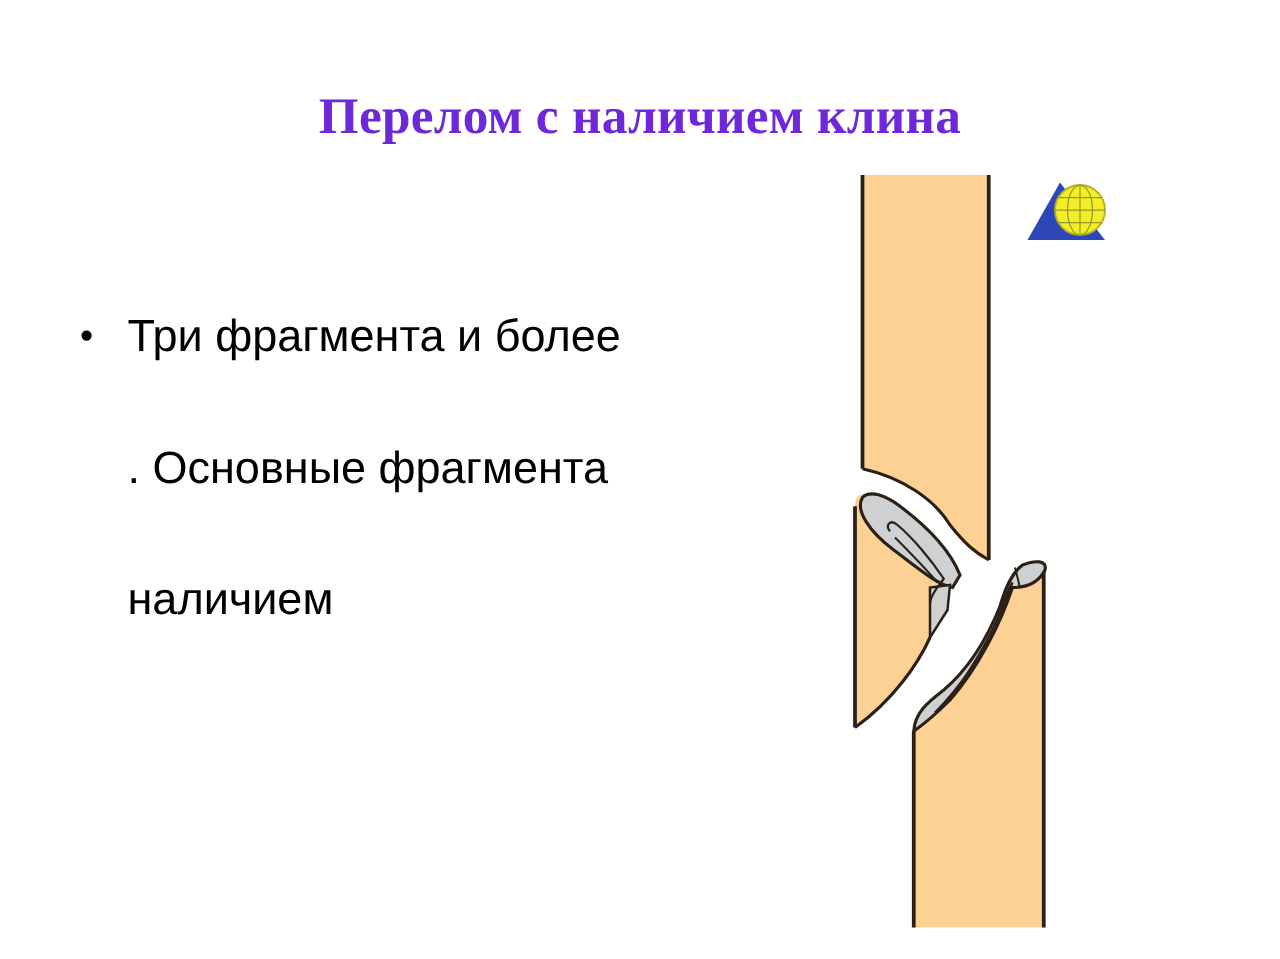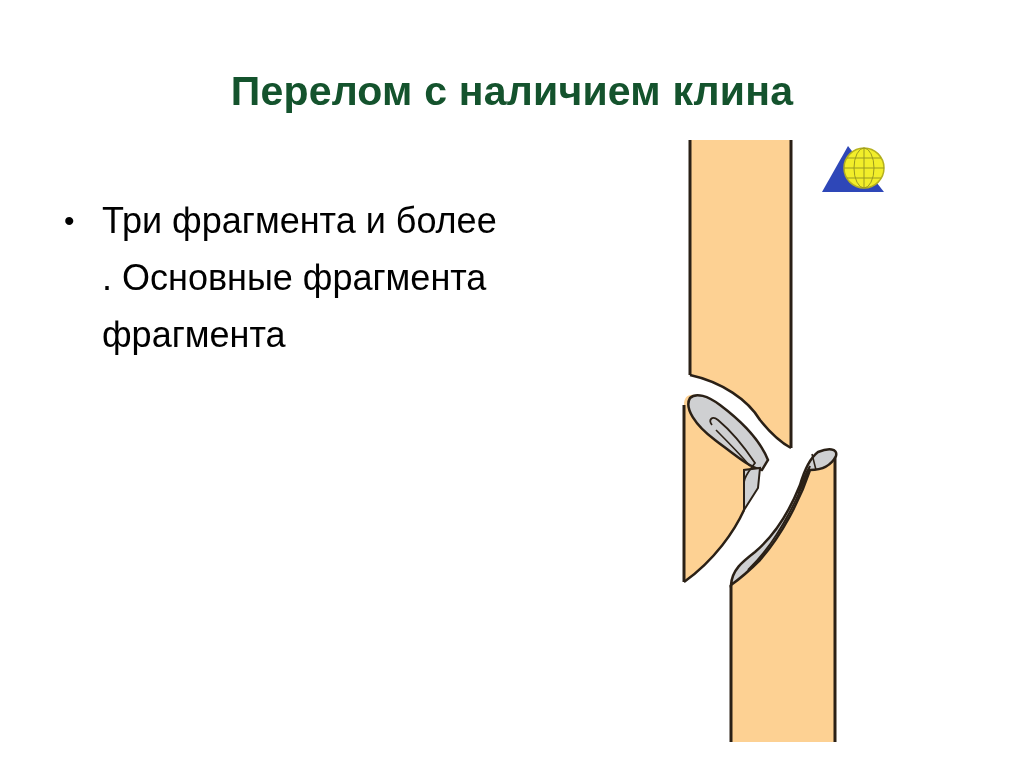--- a/index.html
+++ b/index.html
@@ -19,24 +19,24 @@
       left: 0; top: 0;
       width: 1024px; height: 767px;
       background: #ffffff;
     }
     .title {
       position: absolute;
       left: 0;
       top: 68px;
       width: 1024px;
       text-align: center;
-      font-family: Liberation Sans, sans-serif;
+      font-family: Liberation Serif, serif;
       font-weight: bold;
       font-size: 41px;
-      color: #14532d;
+      color: #6d28d9;
       letter-spacing: 0.2px;
     }
     .body-list {
       position: absolute;
       left: 60px;
       top: 192px;
       width: 560px;
       margin: 0;
       padding: 0;
       list-style: none;
@@ -49,21 +49,21 @@
       line-height: 57px;
       color: #000000;
     }
     .bullet-dot {
       position: absolute;
       left: 4px;
       top: 0;
       font-size: 30px;
       line-height: 57px;
     }
-    .bullet-line { display: block; white-space: nowrap; }
+    .bullet-line { display: block; white-space: nowrap; margin-top: 48px; }
     .illustration {
       position: absolute;
       left: 660px;
       top: 130px;
       width: 250px;
       height: 620px;
     }
     .logo {
       position: absolute;
       left: 818px;
@@ -77,21 +77,21 @@
 
 <div class="slide">
 
   <div class="title">Перелом с наличием клина</div>
 
   <ul class="body-list">
     <li class="bullet-item">
       <span class="bullet-dot">•</span>
       <span class="bullet-line">Три фрагмента и более</span>
       <span class="bullet-line">. Основные фрагмента</span>
-      <span class="bullet-line">фрагмента</span>
+      <span class="bullet-line">наличием</span>
     </li>
   </ul>
 
   <svg class="illustration" viewBox="0 0 250 620" xmlns="http://www.w3.org/2000/svg">
 
     <g>
       <path d="M30 10 L30 245 C 62 252, 88 270, 100 290 C 112 305, 120 312, 131 318 L131 10 Z" fill="#fdd193" stroke="none"></path>
       <line x1="30" y1="10" x2="30" y2="245" stroke="#2a2016" stroke-width="3"></line>
       <line x1="131" y1="10" x2="131" y2="318" stroke="#2a2016" stroke-width="3"></line>
       <path d="M30 245 C 62 252, 88 270, 100 290 C 112 305, 120 312, 131 318" fill="none" stroke="#2a2016" stroke-width="2.5"></path>

